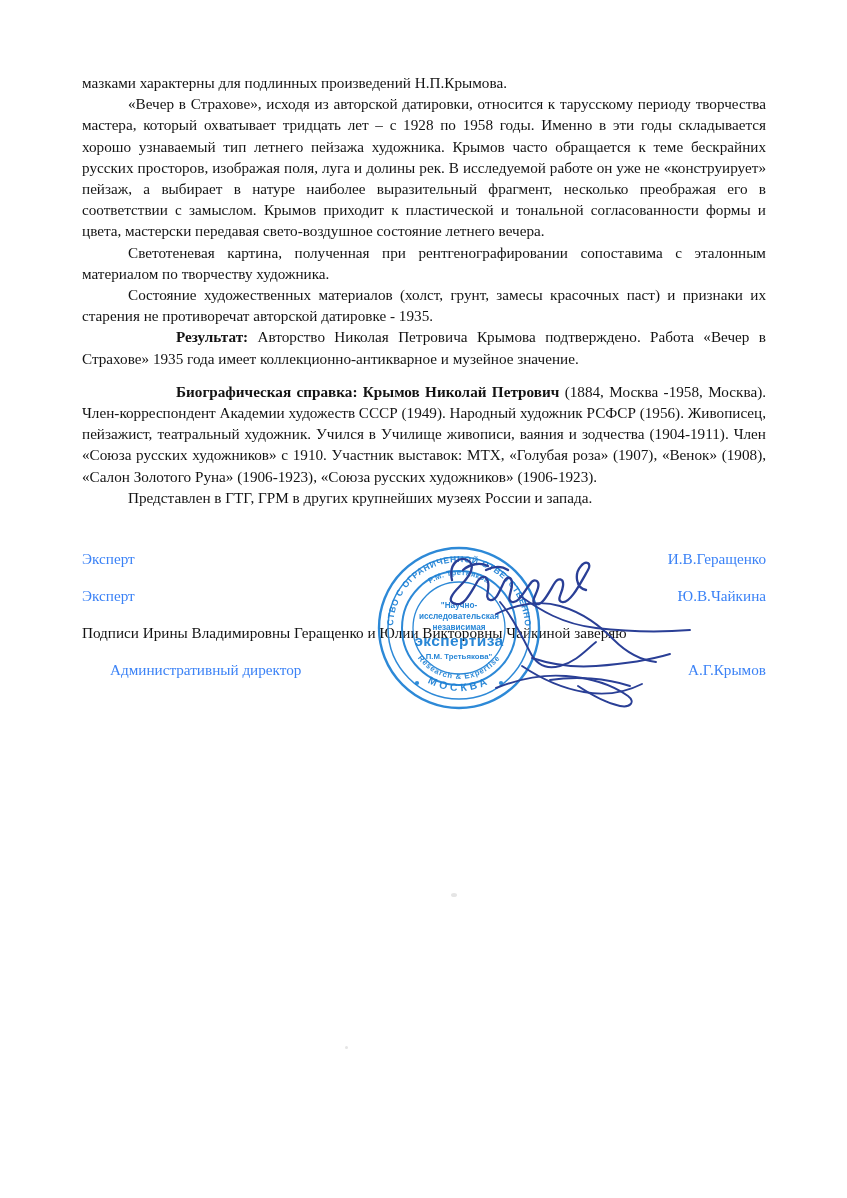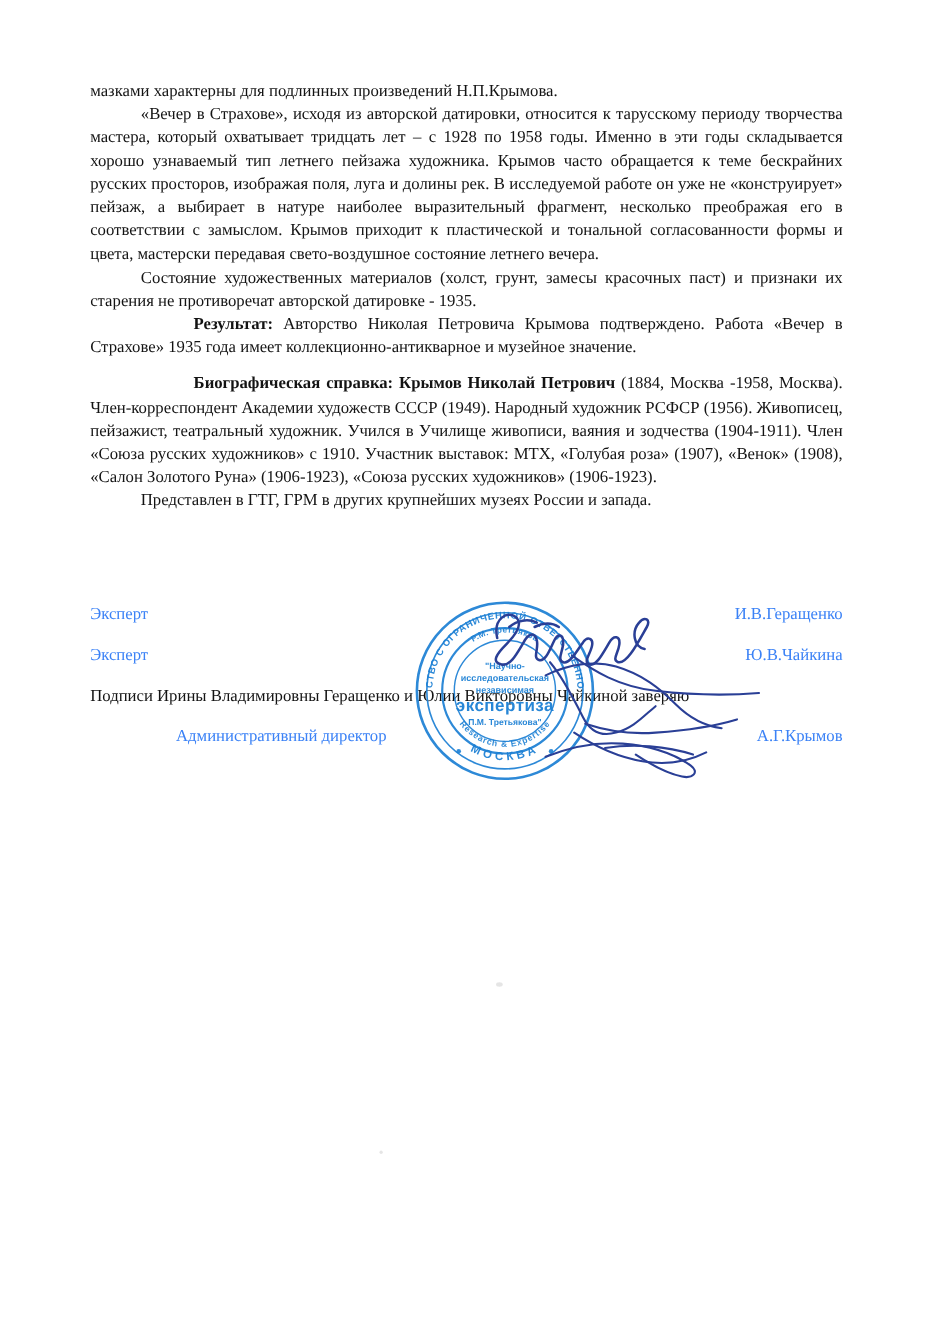--- a/index.html
+++ b/index.html
@@ -52,21 +52,21 @@
     position: relative;
     display: flex;
     align-items: baseline;
     height: 37px;
     font-size: 15.2px;
     color: #3b82f6;
   }
   .sig-role {
     white-space: nowrap;
   }
-  .sig-role.center-ish { margin-left: 78px; text-align: center; }
+  .sig-role.center-ish { margin-left: 28px; text-align: center; }
   .sig-name {
     position: absolute;
     right: 0;
     white-space: nowrap;
     text-align: right;
   }
   .sig-wide {
     position: relative;
     height: 37px;
     font-size: 15.2px;
@@ -109,20 +109,21 @@
 <body>
 
 <div class="page">
 
   <div class="content">
 
     <p class="para noindent">мазками характерны для подлинных произведений Н.П.Крымова.</p>
 
     <p class="para indent">«Вечер в Страхове», исходя из авторской датировки, относится к тарусскому периоду творчества мастера, который охватывает тридцать лет – с 1928 по 1958 годы. Именно в эти годы складывается хорошо узнаваемый тип летнего пейзажа художника. Крымов часто обращается к теме бескрайних русских просторов, изображая поля, луга и долины рек. В исследуемой работе он уже   не «конструирует» пейзаж, а выбирает в натуре наиболее выразительный фрагмент, несколько преображая его в соответствии с замыслом. Крымов приходит к пластической и тональной согласованности формы и цвета, мастерски передавая свето-воздушное состояние летнего вечера.</p>
 
+    <p class="para indent">Светотеневая картина, полученная при рентгенографировании сопоставима с эталонным материалом по творчеству художника.</p>
 
     <p class="para indent">Состояние художественных материалов (холст, грунт, замесы красочных паст) и признаки их старения не противоречат авторской датировке - 1935.</p>
 
     <p class="para indent"><span class="b">Результат:</span><span> Авторство Николая Петровича Крымова подтверждено. Работа «Вечер в Страхове» 1935 года  имеет коллекционно-антикварное и музейное значение.</span></p>
 
     <div class="gap-med"></div>
 
     <p class="para indent"><span class="b">Биографическая справка: Крымов Николай Петрович</span><span> (1884, Москва -1958, Москва). Член-корреспондент Академии художеств СССР (1949). Народный художник РСФСР (1956). Живописец, пейзажист, театральный художник. Учился в Училище живописи, ваяния и зодчества (1904-1911). Член «Союза русских художников» с 1910. Участник выставок: МТХ, «Голубая роза» (1907), «Венок» (1908), «Салон Золотого Руна» (1906-1923), «Союза русских художников» (1906-1923).</span></p>
 
     <p class="para indent">Представлен в ГТГ, ГРМ в других крупнейших музеях России и запада.</p>

